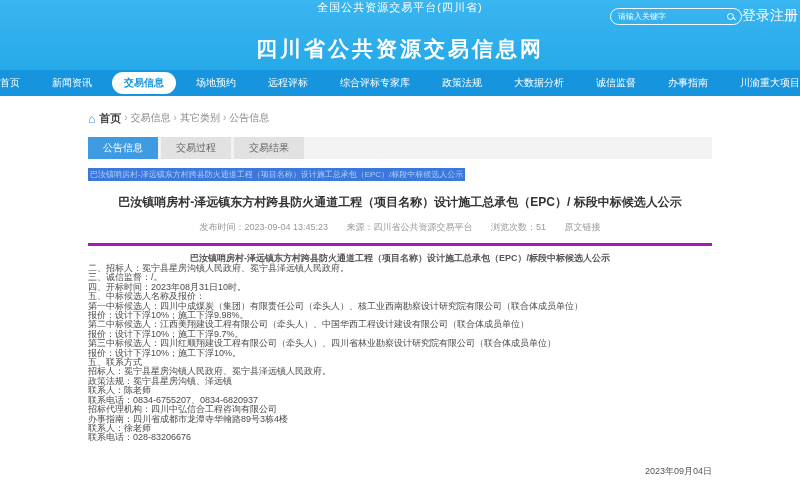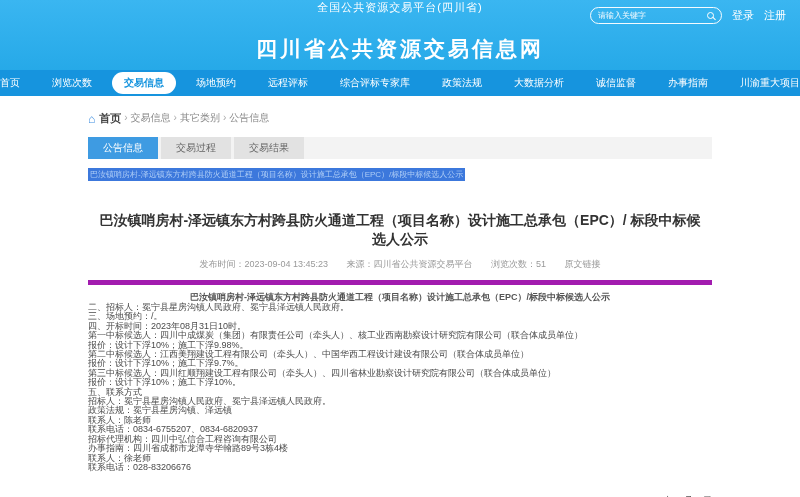--- a/index.html
+++ b/index.html
@@ -1,29 +1,29 @@
 <!DOCTYPE html>
 <html style="--header_blue_top: #3ab6f1; --header_blue_bottom: #26a9e8; --nav_blue: #1694de; --tab_active: #3e9be2; --tab_inactive_bg: #e2e2e2; --selection_bg: #3c78dc; --selection_text: #aecdf6; --link_blue: #3f8fe0; --meta_gray: #999999; --text_gray: #4a4a4a; --title_dark: #333333;"><head>
 <meta charset="utf-8">
 <style>
   * { margin:0; padding:0; box-sizing:border-box; }
   html,body { width:800px; height:497px; overflow:hidden; background:#fff;
     font-family:"Liberation Sans","DejaVu Sans",sans-serif; }
 
   
   .header { height:70px; background:linear-gradient(180deg,var(--header_blue_top),var(--header_blue_bottom)); position:relative; }
-  .header-top { position:absolute; top:7px; right:14px; display:flex; align-items:center; gap:10px; }
+  .header-top { position:absolute; top:7px; right:2px; display:flex; align-items:center; }
   .search-box { width:132px; height:17px; border:1px solid rgba(255,255,255,.95); border-radius:9px;
     display:flex; align-items:center; padding:0 7px; }
   .search-box input { flex:1; background:transparent; border:none; outline:none; color:#fff; font-size:8px; width:90px; }
   .search-box input::placeholder { color:rgba(255,255,255,.95); }
   .search-icon { width:7px; height:7px; border:1.3px solid #fff; border-radius:50%; position:relative; flex:none; }
   .search-icon::after { content:""; position:absolute; width:4px; height:1.3px; background:#fff;
     transform:rotate(45deg); right:-3px; bottom:-1px; }
-  .auth-link { color:#fff; font-size:11px; text-decoration:none; cursor:pointer; }
+  .auth-link { color:#fff; font-size:14px; text-decoration:none; cursor:pointer; }
   .header-titles { text-align:center; color:#fff; }
   .platform-label { font-size:11px; letter-spacing:1px; }
   .site-title { font-size:21px; font-weight:bold; letter-spacing:3px; margin-top:20px; }
 
   
   .nav { height:26px; background:var(--nav_blue); display:flex; justify-content:center; align-items:center; }
   .nav-item { color:#fff; font-size:10px; padding:4px 12px; margin:0 4px; border-radius:12px;
     cursor:pointer; white-space:nowrap; }
   .nav-item.active { background:#fff; color:var(--nav_blue); font-weight:bold; }
 
@@ -36,25 +36,25 @@
   .crumb:first-of-type { color:#444; font-weight:bold; font-size:11px; }
 
   .tabs { margin-top:11px; background:#f3f3f3; display:flex; height:22px; }
   .tab { font-size:10px; color:#666; background:var(--tab_inactive_bg); padding:0 15px;
     display:flex; align-items:center; margin-right:3px; cursor:pointer; }
   .tab.active { background:var(--tab_active); color:#fff; }
 
   .selection-line { margin-top:9px; display:inline-block; font-size:8px;
     background:var(--selection_bg); color:var(--selection_text); padding:1px 2px; }
 
-  .article-title { margin-top:30px; text-align:center; font-size:14px; font-weight:bold;
+  .article-title { margin-top:12px; text-align:center; font-size:12px; font-weight:bold;
     color:var(--title_dark); line-height:19px; padding:0 10px; }
 
   .meta { text-align:center; font-size:9px; color:var(--meta_gray); margin-top:9px;
-    padding-bottom:9px; border-bottom:5px solid #a21caf; }
+    padding-bottom:9px; border-bottom:3px solid #a21caf; }
   .meta span { margin:0 8px; }
   .origin-link { cursor:pointer; }
 
   .body-text { margin-top:7px; font-size:9px; color:var(--text_gray); }
   .body-heading { text-align:center; font-weight:bold; color:#555; line-height:11px; }
   .body-line { line-height:9.4px; white-space:nowrap; }
 
   .doc-date { text-align:right; font-size:9px; color:#555; margin-top:22px; }
 </style>
 </head>
@@ -70,21 +70,21 @@
     <span class="auth-link">注册</span>
   </div>
   <div class="header-titles">
     <div class="platform-label">全国公共资源交易平台(四川省)</div>
     <div class="site-title">四川省公共资源交易信息网</div>
   </div>
 </div>
 
 <div class="nav">
     <span class="nav-item">首页</span>
-    <span class="nav-item">浏览次数</span>
+    <span class="nav-item">新闻资讯</span>
     <span class="nav-item active">交易信息</span>
     <span class="nav-item">场地预约</span>
     <span class="nav-item">远程评标</span>
     <span class="nav-item">综合评标专家库</span>
     <span class="nav-item">政策法规</span>
     <span class="nav-item">大数据分析</span>
     <span class="nav-item">诚信监督</span>
     <span class="nav-item">办事指南</span>
     <span class="nav-item">川渝重大项目</span>
   </div>
@@ -117,22 +117,23 @@
     <span>发布时间：2023-09-04 13:45:23</span>
     <span>来源：四川省公共资源交易平台</span>
     <span>浏览次数：51</span>
     <span class="origin-link">原文链接</span>
   </div>
 
   <div class="body-text">
     <div class="body-heading">巴汝镇哨房村-泽远镇东方村跨县防火通道工程（项目名称）设计施工总承包（EPC）/标段中标候选人公示</div>
     <div>
         <div class="body-line">二、招标人：冕宁县星房沟镇人民政府、冕宁县泽远镇人民政府。</div>
-        <div class="body-line">三、场地预约：/。</div>
+        <div class="body-line">三、诚信监督：/。</div>
         <div class="body-line">四、开标时间：2023年08月31日10时。</div>
+        <div class="body-line">五、中标候选人名称及报价：</div>
         <div class="body-line">第一中标候选人：四川中成煤炭（集团）有限责任公司（牵头人）、核工业西南勘察设计研究院有限公司（联合体成员单位）</div>
         <div class="body-line">报价：设计下浮10%；施工下浮9.98%。</div>
         <div class="body-line">第二中标候选人：江西美翔建设工程有限公司（牵头人）、中国华西工程设计建设有限公司（联合体成员单位）</div>
         <div class="body-line">报价：设计下浮10%；施工下浮9.7%。</div>
         <div class="body-line">第三中标候选人：四川红顺翔建设工程有限公司（牵头人）、四川省林业勘察设计研究院有限公司（联合体成员单位）</div>
         <div class="body-line">报价：设计下浮10%；施工下浮10%。</div>
         <div class="body-line">五、联系方式</div>
         <div class="body-line">招标人：冕宁县星房沟镇人民政府、冕宁县泽远镇人民政府。</div>
         <div class="body-line">政策法规：冕宁县星房沟镇、泽远镇</div>
         <div class="body-line">联系人：陈老师</div>

